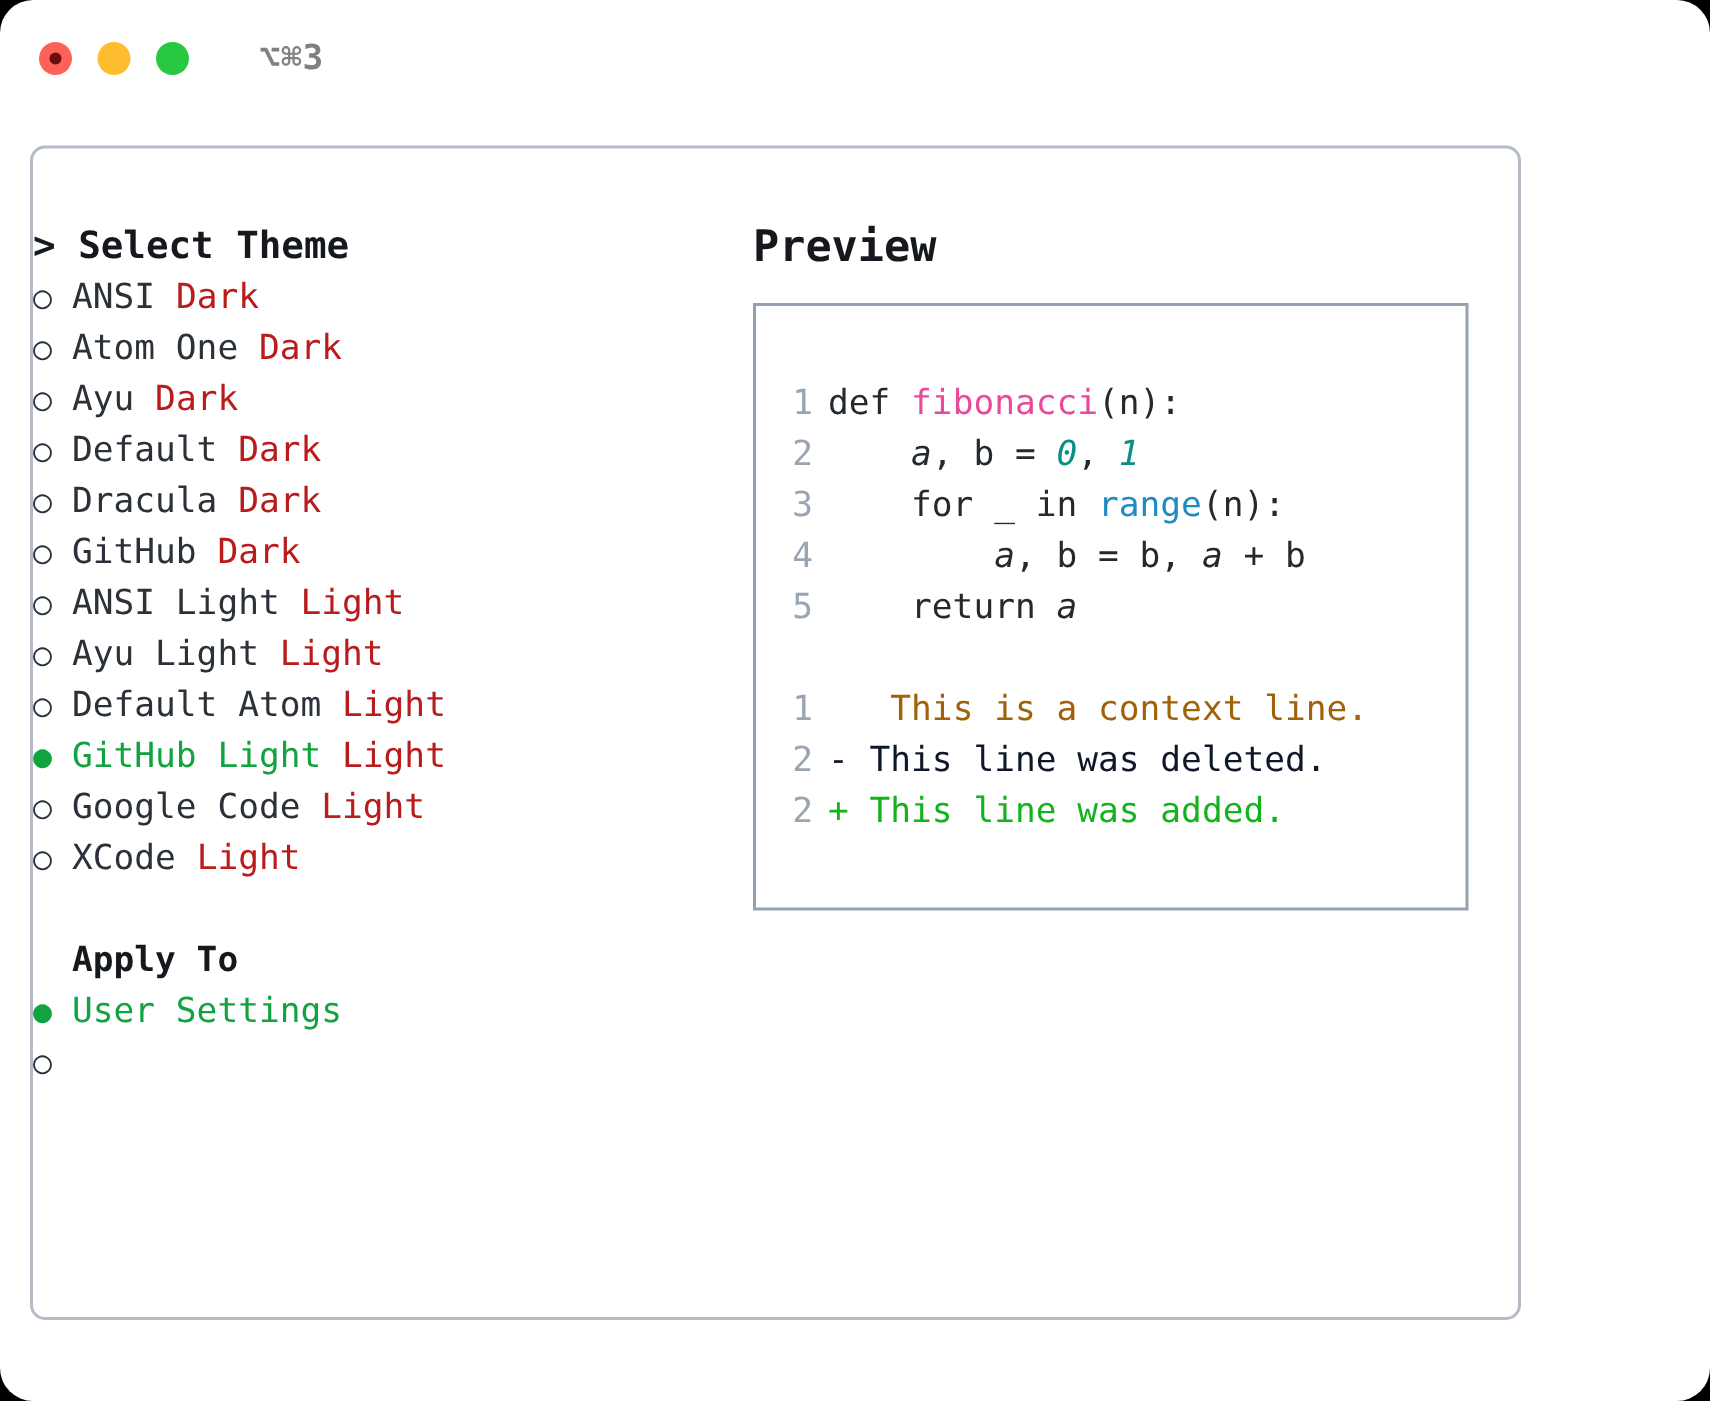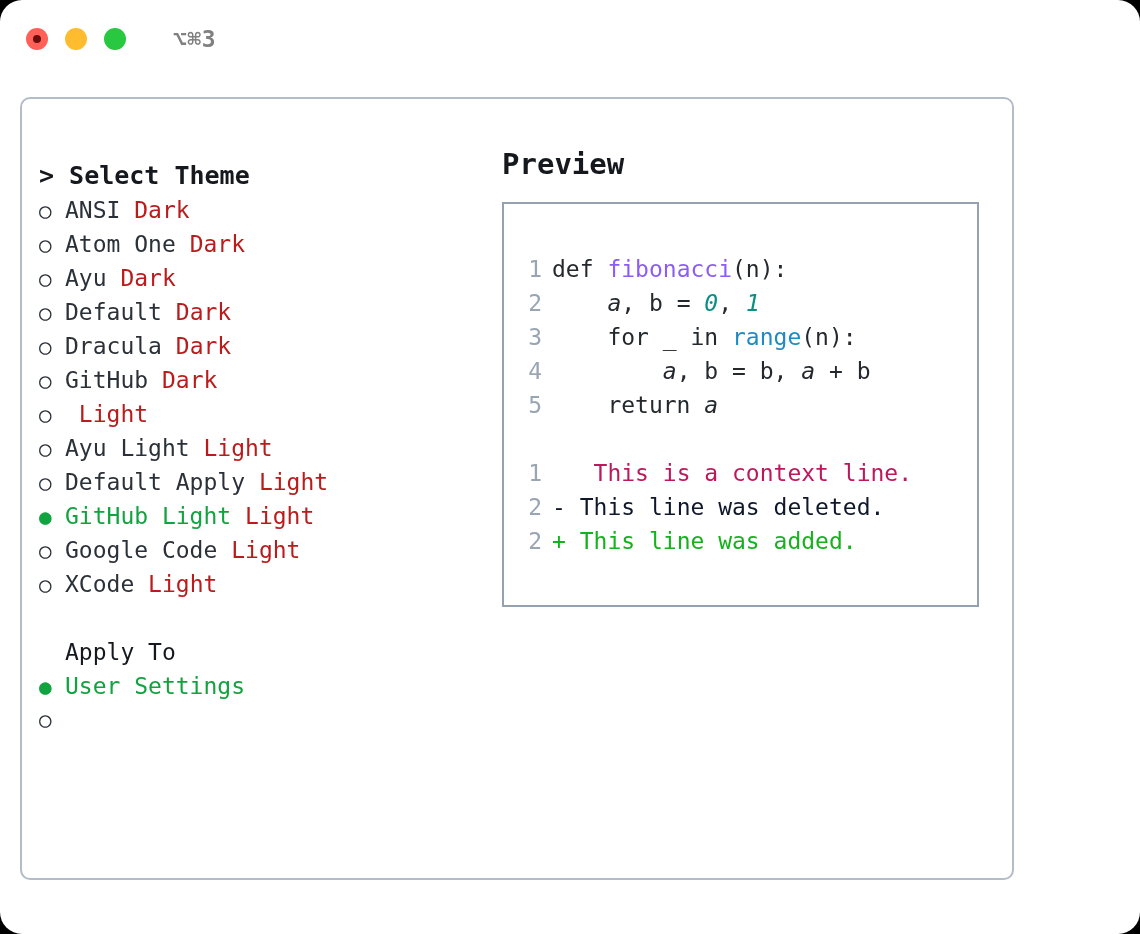--- a/index.html
+++ b/index.html
@@ -81,24 +81,23 @@
   #panel-inner {
     position: absolute;
     left: 0; top: 0;
     width: 100%;
     height: 100%;
   }
 
   
   #left-col {
     position: absolute;
-    left: 17px;
+    left: 0;
     top: 48px;
     width: 450px;
-    margin-top: 12px;
   }
 
   .section-header {
     font-size: 25px;
     font-weight: bold;
     color: #15191e;
     line-height: 34px;
     white-space: pre;
   }
 
@@ -121,21 +120,21 @@
   }
   .bullet.on { color: #11a33f; }
   .bullet.blank { color: transparent; }
 
   .opt-name { color: #2b3138; }
   .opt-row.selected .opt-name { color: #11a33f; }
   .opt-tag  { color: #b91c1c; }
 
   .subhead {
     font-size: 23px;
-    font-weight: normal;
+    font-weight: bold;
     color: #15191e;
     line-height: 34px;
   }
 
   #apply-block { margin-top: 34px; }
 
   #hint {
     margin-top: 34px;
     font-size: 22px;
     line-height: 34px;
@@ -182,26 +181,26 @@
     width: 34px;
     flex: 0 0 34px;
     text-align: right;
     color: #9aa5b4;
     padding-right: 0;
   }
 
   .ctext { padding-left: 10px; }
 
   .tok-plain { color: #24292e; }
-  .tok-fn    { color: #8b5cf6; }
+  .tok-fn    { color: #ec4899; }
   .tok-num   { color: #0b8f84; font-style: italic; }
   .tok-kw    { color: #1e8bc3; }
   .tok-var   { color: #24292e; font-style: italic; }
 
-  .diff-ctx { color: #be185d; }
+  .diff-ctx { color: #a16207; }
   .diff-del { color: #0f172a; }
   .diff-add { color: #14b21c; }
 
   .blank-line { height: 34px; }
 </style>
 </head>
 <body>
 
 <div id="window">
 
@@ -221,23 +220,23 @@
 
       <div id="left-col">
         <div class="section-header">&gt; Select Theme</div>
         <div id="theme-list">
             <div class="opt-row"><span class="bullet">○</span><span class="opt-name">ANSI</span><span class="opt-name"> </span><span class="opt-tag">Dark</span></div>
             <div class="opt-row"><span class="bullet">○</span><span class="opt-name">Atom One</span><span class="opt-name"> </span><span class="opt-tag">Dark</span></div>
             <div class="opt-row"><span class="bullet">○</span><span class="opt-name">Ayu</span><span class="opt-name"> </span><span class="opt-tag">Dark</span></div>
             <div class="opt-row"><span class="bullet">○</span><span class="opt-name">Default</span><span class="opt-name"> </span><span class="opt-tag">Dark</span></div>
             <div class="opt-row"><span class="bullet">○</span><span class="opt-name">Dracula</span><span class="opt-name"> </span><span class="opt-tag">Dark</span></div>
             <div class="opt-row"><span class="bullet">○</span><span class="opt-name">GitHub</span><span class="opt-name"> </span><span class="opt-tag">Dark</span></div>
-            <div class="opt-row"><span class="bullet">○</span><span class="opt-name"> </span><span class="opt-tag">Light</span></div>
+            <div class="opt-row"><span class="bullet">○</span><span class="opt-name">ANSI Light</span><span class="opt-name"> </span><span class="opt-tag">Light</span></div>
             <div class="opt-row"><span class="bullet">○</span><span class="opt-name">Ayu Light</span><span class="opt-name"> </span><span class="opt-tag">Light</span></div>
-            <div class="opt-row"><span class="bullet">○</span><span class="opt-name">Default Apply</span><span class="opt-name"> </span><span class="opt-tag">Light</span></div>
+            <div class="opt-row"><span class="bullet">○</span><span class="opt-name">Default Atom</span><span class="opt-name"> </span><span class="opt-tag">Light</span></div>
             <div class="opt-row selected"><span class="bullet on">●</span><span class="opt-name">GitHub Light</span><span class="opt-name"> </span><span class="opt-tag">Light</span></div>
             <div class="opt-row"><span class="bullet">○</span><span class="opt-name">Google Code</span><span class="opt-name"> </span><span class="opt-tag">Light</span></div>
             <div class="opt-row"><span class="bullet">○</span><span class="opt-name">XCode</span><span class="opt-name"> </span><span class="opt-tag">Light</span></div>
           </div>
 
         <div id="apply-block">
           <div class="opt-row">
             <span class="bullet blank">○</span><span class="subhead">Apply To</span>
           </div>
           <div id="apply-list">

